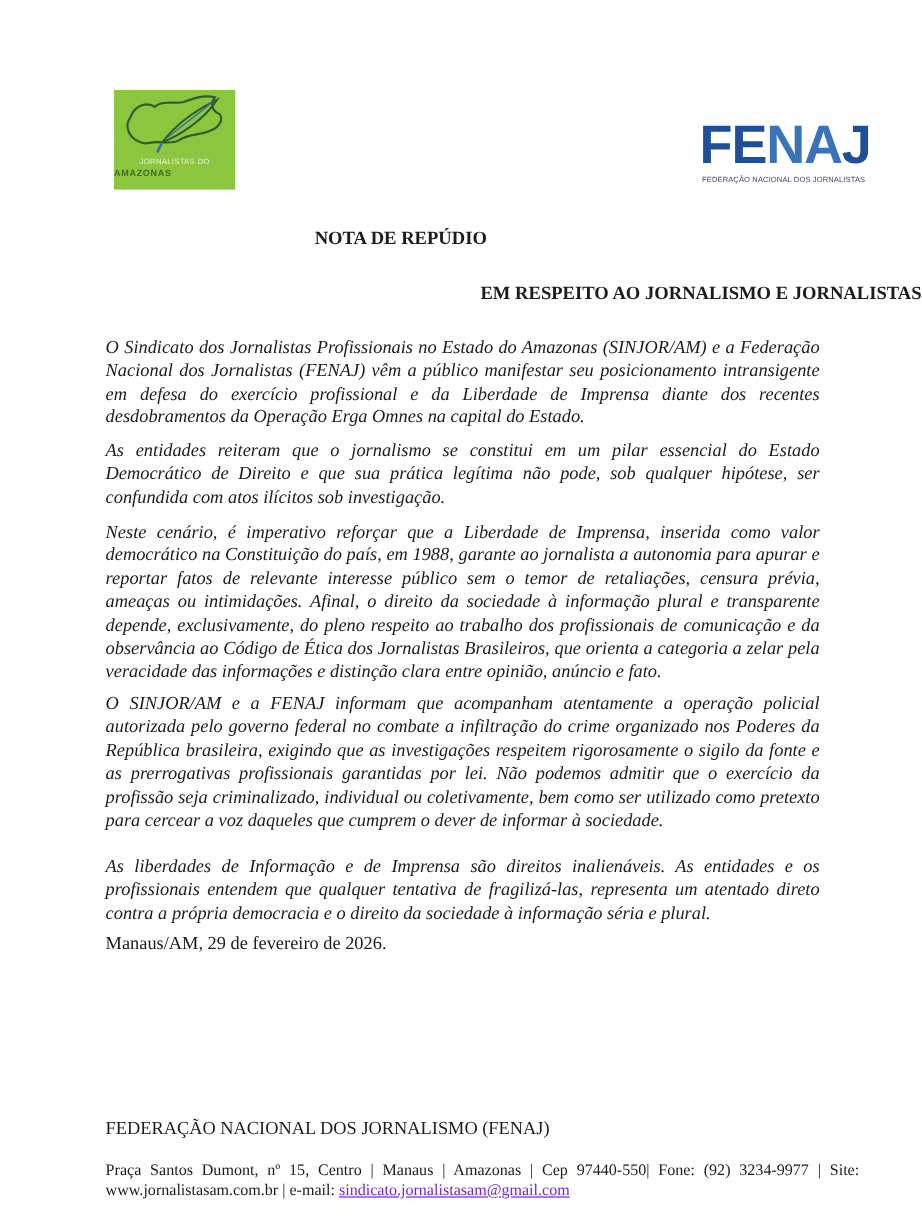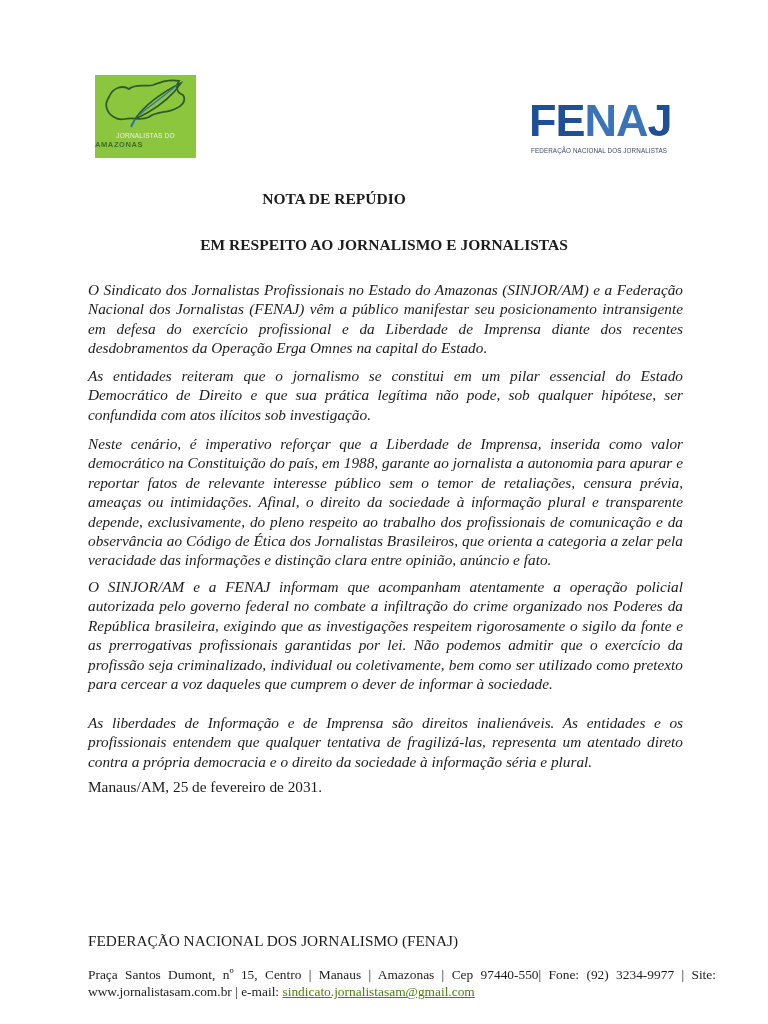--- a/index.html
+++ b/index.html
@@ -8,47 +8,47 @@
   .serif { font-family: "Liberation Serif", "DejaVu Serif", serif; color: #1c1c1c; }
 
   
   .logo-sinjor { position: absolute; left: 95px; top: 75px; width: 101px; height: 83px; background: #8cc63f; }
   .logo-sinjor svg { position: absolute; left: 0; top: 0; }
   .logo-sinjor .l1 { position: absolute; left: 0; width: 101px; top: 57px; text-align: center;
      font-family: "Liberation Sans", sans-serif; font-size: 6.5px; color: #eaf5d8; letter-spacing: 0.2px; }
   .logo-sinjor .l2 { position: absolute; left: 0; width: 101px; top: 65px; text-align: left;
      font-family: "Liberation Sans", sans-serif; font-size: 7.5px; font-weight: bold; color: #3f6e2a; letter-spacing: 0.6px; }
 
-  .logo-fenaj { position: absolute; left: 529px; top: 98px; width: 160px; height: 62px; }
+  .logo-fenaj { position: absolute; left: 583px; top: 98px; width: 160px; height: 62px; }
   .logo-fenaj .word { position: absolute; left: 0; top: 0; font-family: "Liberation Sans", sans-serif;
      font-weight: bold; font-size: 45px; line-height: 45px; color: #1f4f97; letter-spacing: -1px; }
   .logo-fenaj .word .na { color: #3a73b8; }
   .logo-fenaj .sub { position: absolute; left: 2px; top: 49px; font-family: "Liberation Sans", sans-serif;
      font-size: 6.3px; color: #3c4a66; letter-spacing: 0.1px; white-space: nowrap; }
 
   
   .h-title { position: absolute; left: 0; width: 668px; text-align: center; top: 190px;
      font-size: 15.5px; font-weight: bold; }
-  .h-sub { position: absolute; left: 0; width: 768px; text-align: center; top: 236px;
+  .h-sub { position: absolute; left: 0; width: 768px; text-align: right; top: 236px;
      font-size: 15.5px; font-weight: bold; }
 
   .body-text { position: absolute; left: 88px; width: 595px; font-size: 15.3px; line-height: 19.4px;
      text-align: justify; margin: 0; font-style: italic; }
   #p1 { top: 280px; }
   #p2 { top: 366px; }
   #p3 { top: 434px; }
   #p4 { top: 577px; }
   #p5 { top: 713px; }
   .date { position: absolute; left: 88px; top: 778px; font-size: 15.3px; }
   .sig1 { position: absolute; left: 88px; width: 595px; top: 845px; font-size: 15.3px; line-height: 19.4px;
      text-align: justify; text-align-last: left; }
   .sig2 { position: absolute; left: 88px; top: 932px; font-size: 15.3px; }
   .footer { position: absolute; left: 88px; width: 628px; top: 966px; font-size: 13.4px; line-height: 17px;
      text-align: justify; }
-  .footer a { color: #4d7c0f; text-decoration: underline; margin-top: 40px; }
+  .footer a { color: #6d28d9; text-decoration: underline; margin-top: 40px; }
 </style>
 </head>
 <body>
 
 <div class="page">
 
   <div class="logo-sinjor">
     <svg width="101" height="60" viewBox="0 0 101 60">
       <path d="M14 22 C18 12, 28 10, 34 14 C40 8, 52 12, 58 10 C66 7, 74 4, 84 6 C80 12, 82 18, 88 20 C92 26, 86 32, 80 34 C72 38, 62 36, 54 42 C46 46, 38 42, 30 44 C22 46, 14 40, 12 34 C10 28, 12 26, 14 22 Z" fill="none" stroke="#2f5a2a" stroke-width="1.8"></path>
       <path d="M40 44 C50 30, 66 18, 86 8 C78 20, 66 30, 52 38 C48 40, 44 42, 40 44 Z" fill="none" stroke="#2f5a2a" stroke-width="1.6"></path>
@@ -66,19 +66,19 @@
 
   <div class="h-title serif">NOTA DE REPÚDIO</div>
   <div class="h-sub serif">EM RESPEITO AO JORNALISMO E JORNALISTAS</div>
 
   <p id="p1" class="body-text serif">O Sindicato dos Jornalistas Profissionais no Estado do Amazonas (SINJOR/AM) e a Federação Nacional dos Jornalistas (FENAJ) vêm a público manifestar seu posicionamento intransigente em defesa do exercício profissional e da Liberdade de Imprensa diante dos recentes desdobramentos da Operação Erga Omnes na capital do Estado.</p>
   <p id="p2" class="body-text serif">As entidades reiteram que o jornalismo se constitui em um pilar essencial do Estado Democrático de Direito e que sua prática legítima não pode, sob qualquer hipótese, ser confundida com atos ilícitos sob investigação.</p>
   <p id="p3" class="body-text serif">Neste cenário, é imperativo reforçar que a Liberdade de Imprensa, inserida como valor democrático na Constituição do país, em 1988, garante ao jornalista a autonomia para apurar e reportar fatos de relevante interesse público sem o temor de retaliações, censura prévia, ameaças ou intimidações. Afinal, o direito da sociedade à informação plural e transparente depende, exclusivamente, do pleno respeito ao trabalho dos profissionais de comunicação e da observância ao Código de Ética dos Jornalistas Brasileiros, que orienta a categoria a zelar pela veracidade das informações e distinção clara entre opinião, anúncio e fato.</p>
   <p id="p4" class="body-text serif">O SINJOR/AM e a FENAJ informam que acompanham atentamente a operação policial autorizada pelo governo federal no combate a infiltração do crime organizado nos Poderes da República brasileira, exigindo que as investigações respeitem rigorosamente o sigilo da fonte e as prerrogativas profissionais garantidas por lei. Não podemos admitir que o exercício da profissão seja criminalizado, individual ou coletivamente, bem como ser utilizado como pretexto para cercear a voz daqueles que cumprem o dever de informar à sociedade.</p>
   <p id="p5" class="body-text serif">As liberdades de Informação e de Imprensa são direitos inalienáveis. As entidades e os profissionais entendem que qualquer tentativa de fragilizá-las, representa um atentado direto contra a própria democracia e o direito da sociedade à informação séria e plural.</p>
 
-  <div class="date serif">Manaus/AM, 25 de fevereiro de 2031.</div>
+  <div class="date serif">Manaus/AM, 29 de fevereiro de 2026.</div>
 
   <div class="sig2 serif">FEDERAÇÃO NACIONAL DOS JORNALISMO (FENAJ)</div>
 
   <div class="footer serif"><span>Praça Santos Dumont, nº 15, Centro | Manaus | Amazonas | Cep 97440-550| Fone: (92) 3234-9977 |  Site: www.jornalistasam.com.br | e-mail: </span><a>sindicato.jornalistasam@gmail.com</a></div>
 
 </div>
 
 </body></html>

